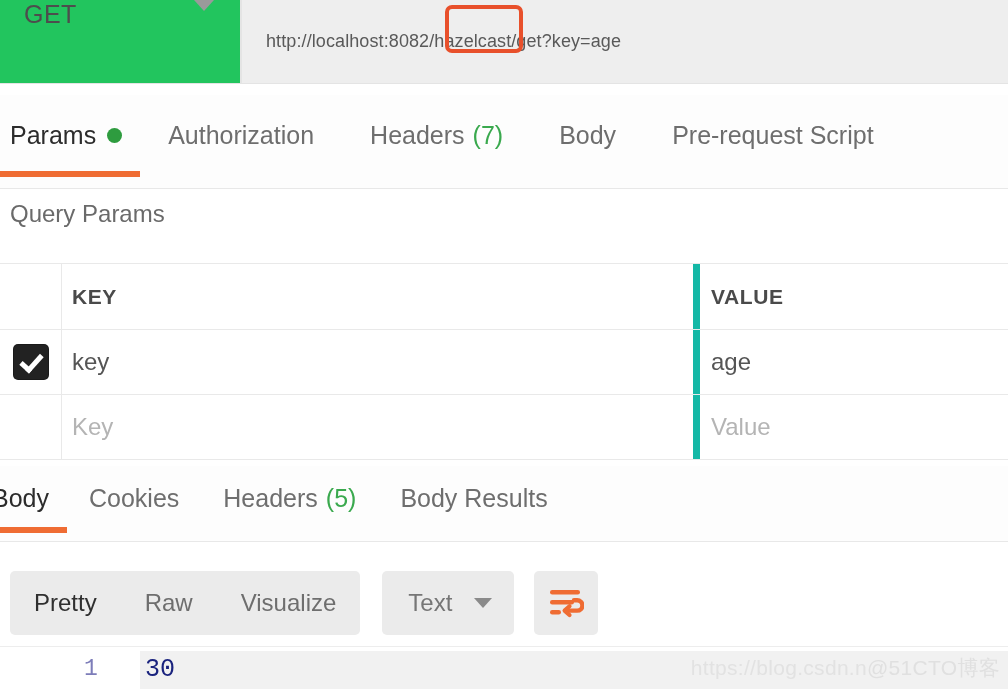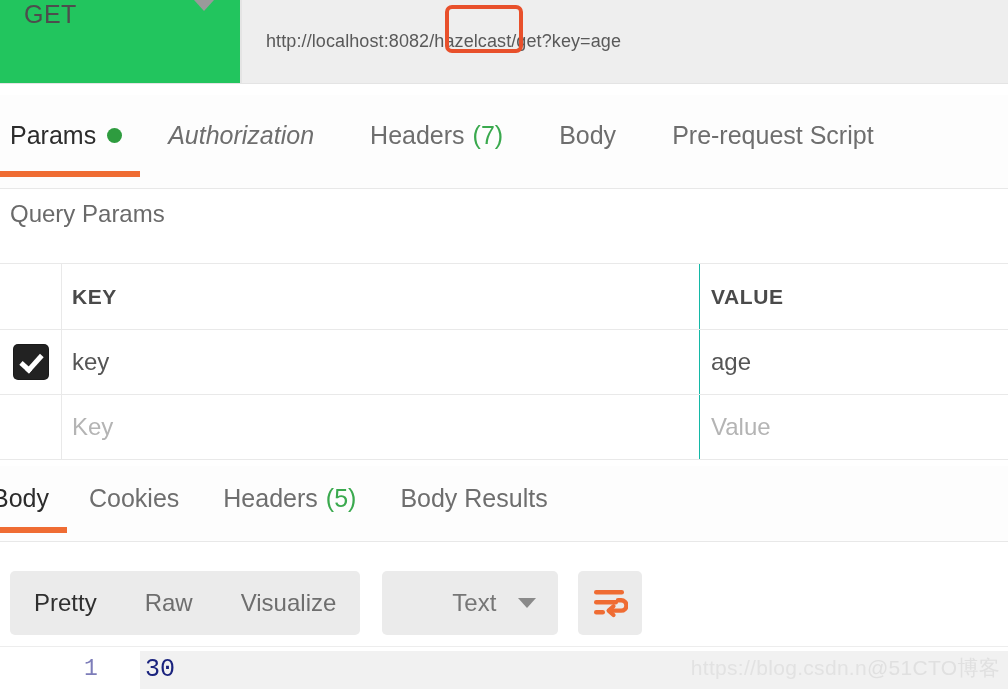--- a/index.html
+++ b/index.html
@@ -150,21 +150,21 @@
     align-items: center;
     justify-content: center;
     border-right: 1px solid #e9e9e9;
   }
   .c-key {
     width: 638px;
     box-sizing: border-box;
     display: flex;
     align-items: center;
     padding-left: 10px;
-    border-right: 1px solid #14b8a6;
+    border-right: 7px solid #14b8a6;
   }
   .c-val {
     flex: 1;
     box-sizing: border-box;
     display: flex;
     align-items: center;
     padding-left: 11px;
   }
   .colhdr {
     font-size: 21px;
@@ -255,21 +255,21 @@
   .fmt-select {
     height: 64px;
     background: #ebebeb;
     border-radius: 5px;
     margin-left: 22px;
     display: flex;
     align-items: center;
     padding: 0 22px 0 26px;
     gap: 22px;
   }
-  .fmt-select .label { font-size: 24px; color: #767676; margin-left: 44px; }
+  .fmt-select .label { font-size: 24px; color: #767676; }
   .small-caret {
     width: 0; height: 0;
     border-left: 9px solid transparent;
     border-right: 9px solid transparent;
     border-top: 10px solid #8a8a8a;
   }
   .wrap-btn {
     width: 64px; height: 64px;
     background: #ebebeb;
     border-radius: 5px;
@@ -332,21 +332,21 @@
     <span class="url-highlight-box"></span>
   </div>
 </div>
 
 <div class="req-tabs">
   <div class="tab active" style="padding-left:10px;padding-right:18px;">
     <span>Params</span>
     <span class="green-dot"></span>
     <span class="underline"></span>
   </div>
-  <div class="tab" style="padding-left:28px;padding-right:28px;font-style:italic;">
+  <div class="tab" style="padding-left:28px;padding-right:28px;">
     <span>Authorization</span>
   </div>
   <div class="tab" style="padding-left:28px;padding-right:28px;">
     <span>Headers</span>
     <span class="hdr-count">(7)</span>
   </div>
   <div class="tab" style="padding-left:28px;padding-right:28px;">
     <span>Body</span>
   </div>
   <div class="tab" style="padding-left:28px;padding-right:28px;">

